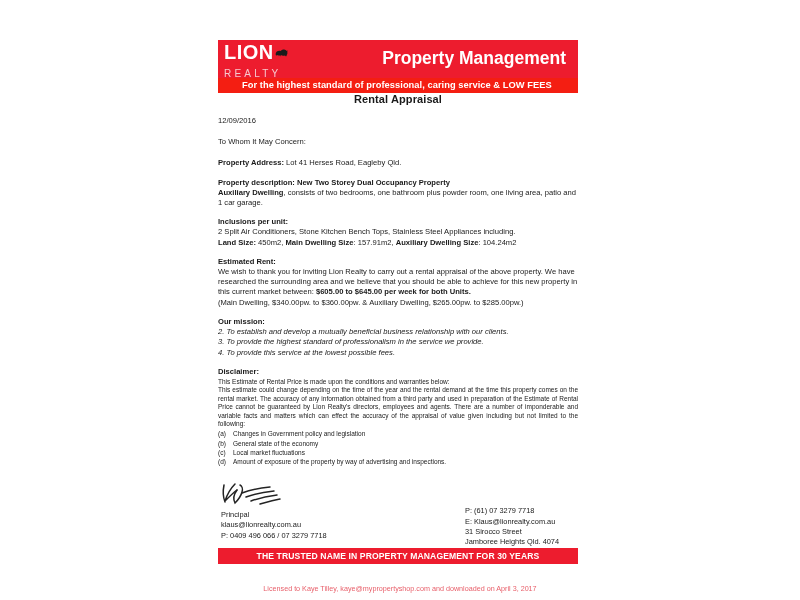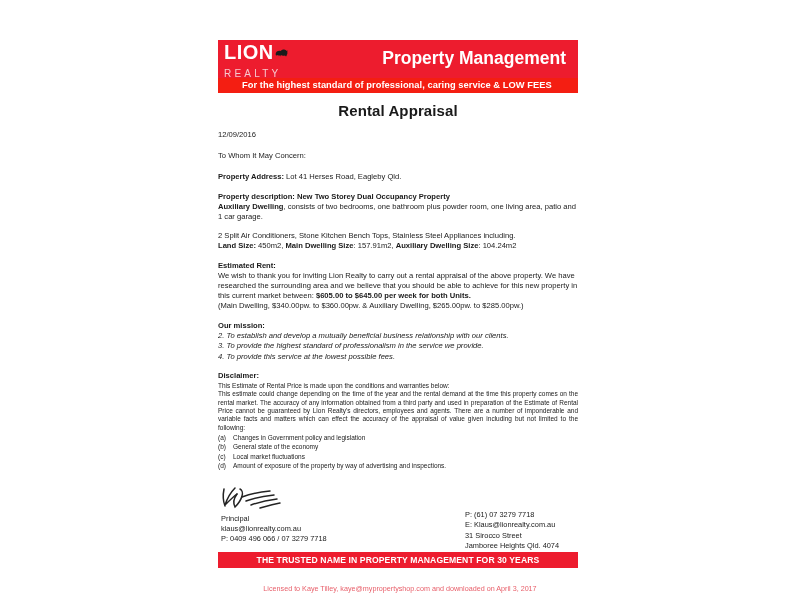--- a/index.html
+++ b/index.html
@@ -84,23 +84,23 @@
     color: #ffffff;
     font-size: 9.3px;
     font-weight: bold;
     padding: 2px 0 3px 24px;
     letter-spacing: 0.05px;
   }
 
   
   .doc-title {
     text-align: center;
-    font-size: 15px;
-    font-weight: bold;
-    margin-top: 18px;
+    font-size: 11px;
+    font-weight: bold;
+    margin-top: 9px;
     letter-spacing: 0.1px;
   }
 
   
   .body-wrap {
     margin-top: 11px;
     font-size: 7.6px;
     line-height: 10.2px;
   }
   .blk { margin-bottom: 9px; }
@@ -217,20 +217,21 @@
       <div class="blk">
         <span class="b">Property Address:</span><span> Lot 41 Herses Road, Eagleby Qld.</span>
       </div>
 
       <div class="blk">
         <div class="b">Property description: New Two Storey Dual Occupancy Property</div>
         <div><span class="b">Auxiliary Dwelling</span><span>, consists of two bedrooms, one bathroom plus powder room, one living area, patio and 1 car garage.</span></div>
       </div>
 
       <div class="blk">
+        <div class="b">Inclusions per unit:</div>
         <div>2 Split Air Conditioners, Stone Kitchen Bench Tops, Stainless Steel Appliances including.</div>
         <div><span class="b">Land Size:</span><span> 450m2, </span><span class="b">Main Dwelling Size</span><span>: 157.91m2, </span><span class="b">Auxiliary Dwelling Size</span><span>: 104.24m2</span></div>
       </div>
 
       <div class="blk">
         <div class="b">Estimated Rent:</div>
         <div><span>We wish to thank you for inviting Lion Realty to carry out a rental appraisal of the above property. We have researched the surrounding area and we believe that you should be able to achieve for this new property in this current market between: </span><span class="b">$605.00 to $645.00 per week for both Units.</span></div>
         <div>(Main Dwelling, $340.00pw. to $360.00pw. &amp; Auxiliary Dwelling, $265.00pw. to $285.00pw.)</div>
       </div>
 

